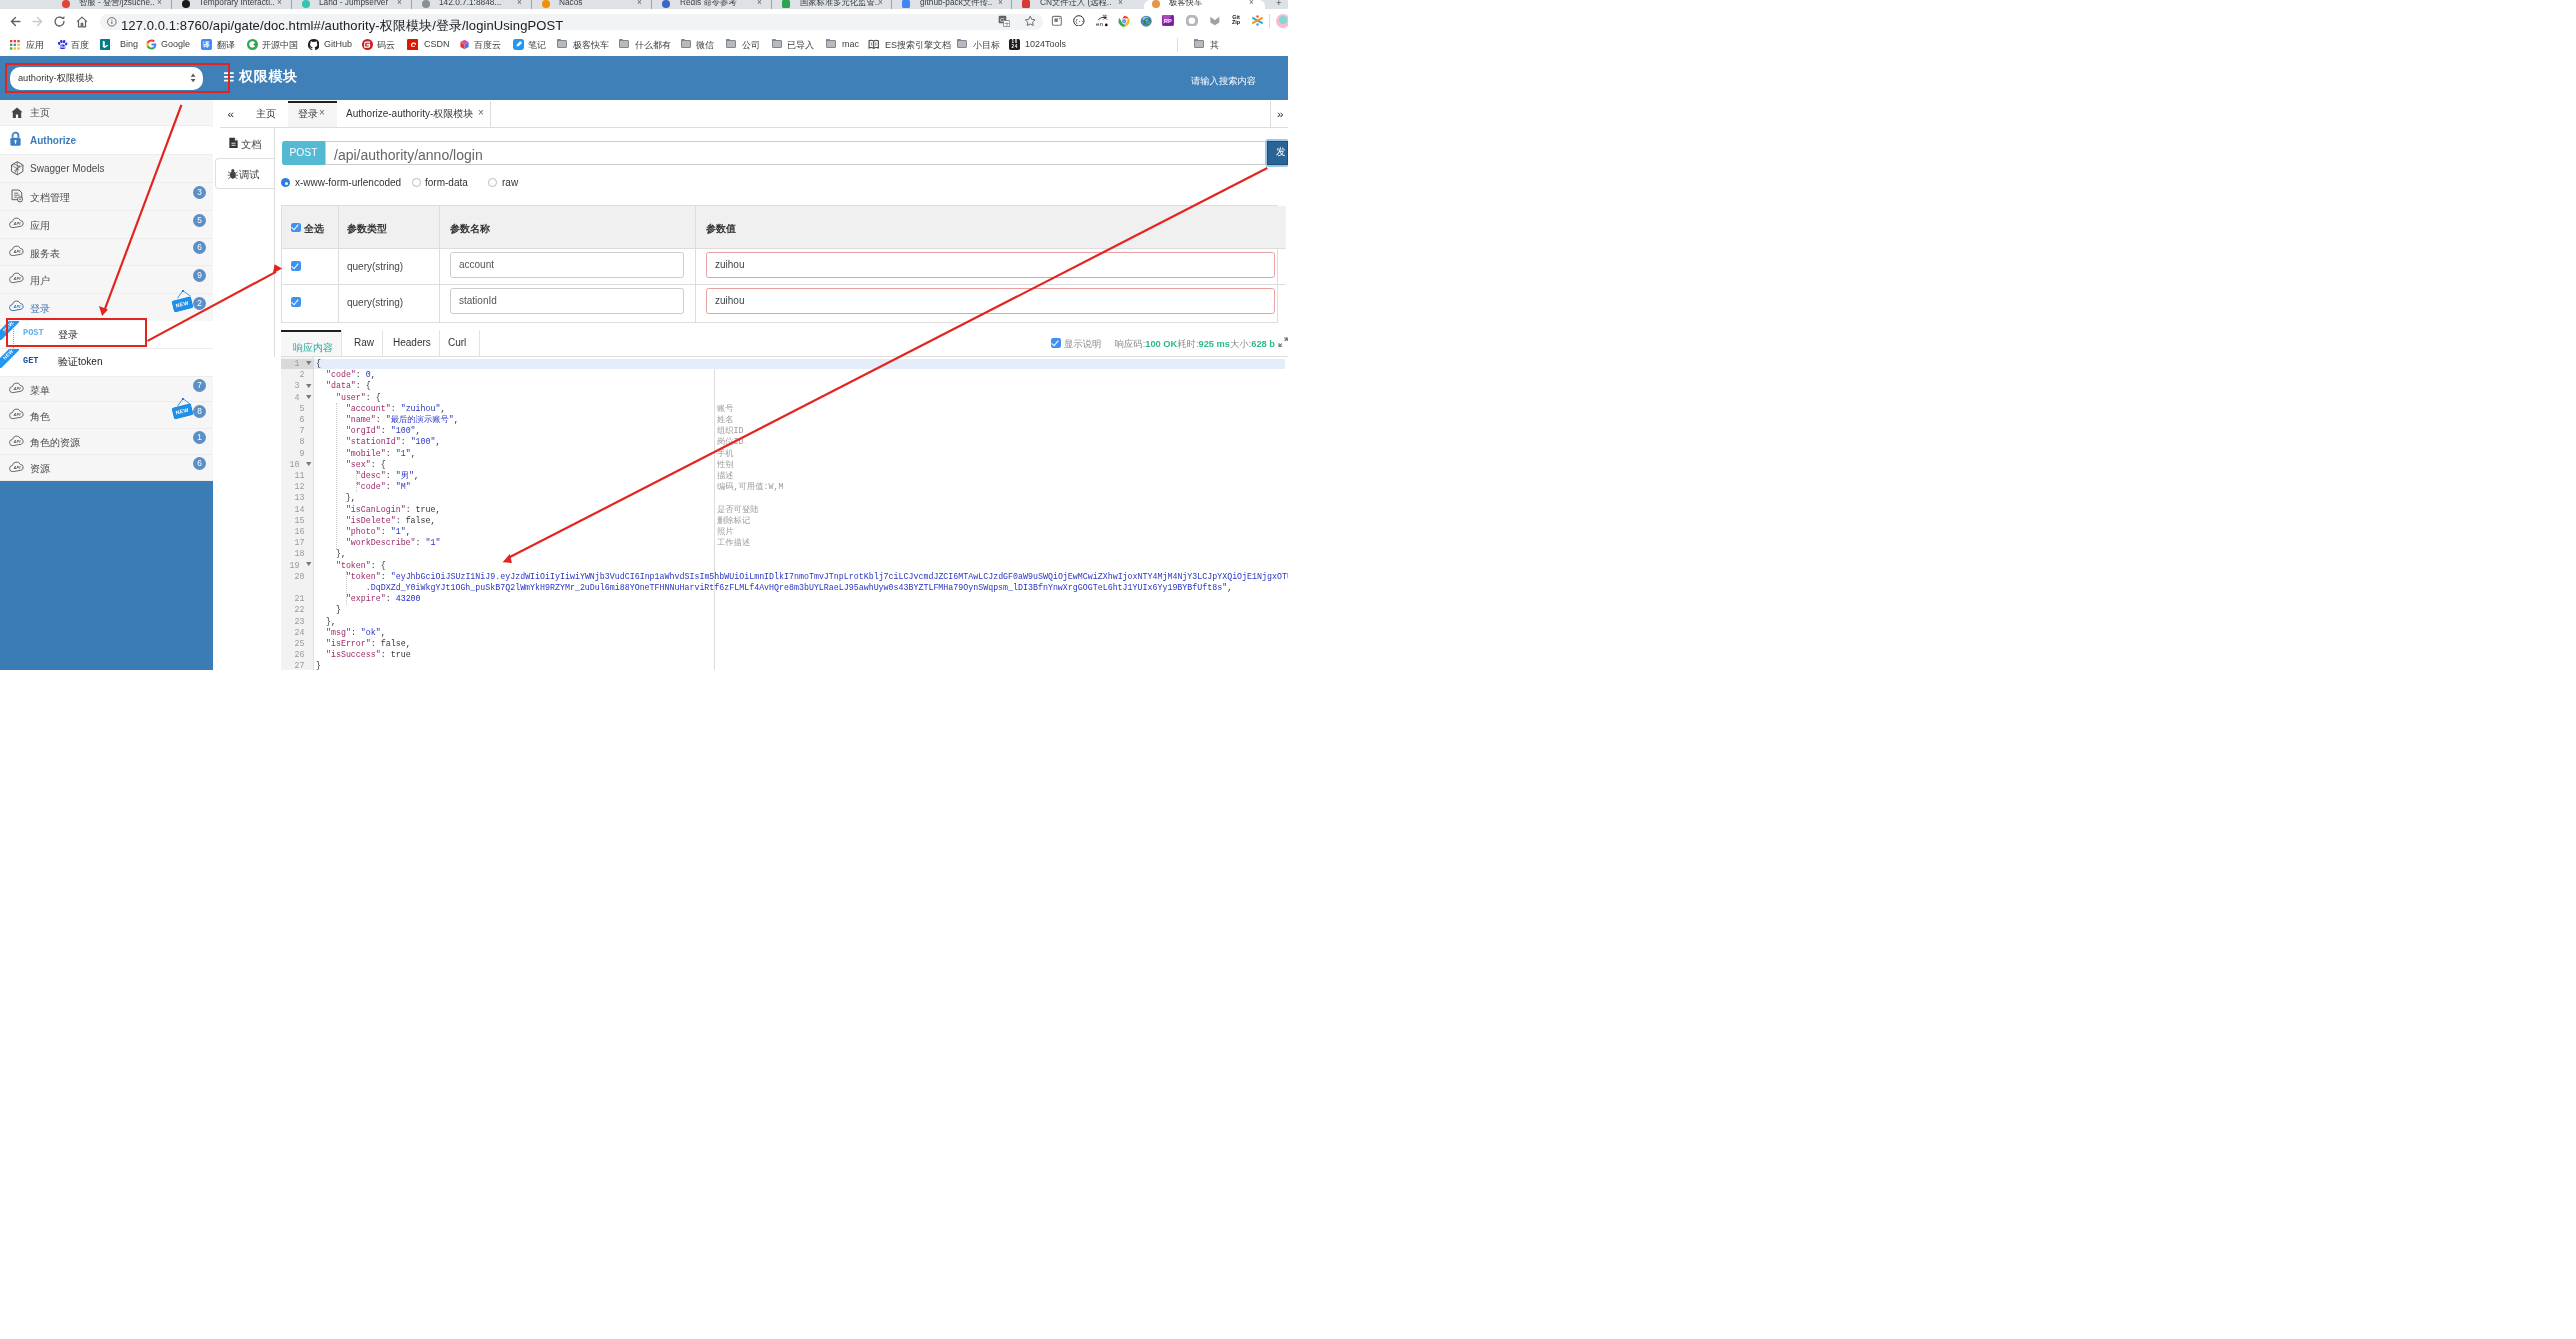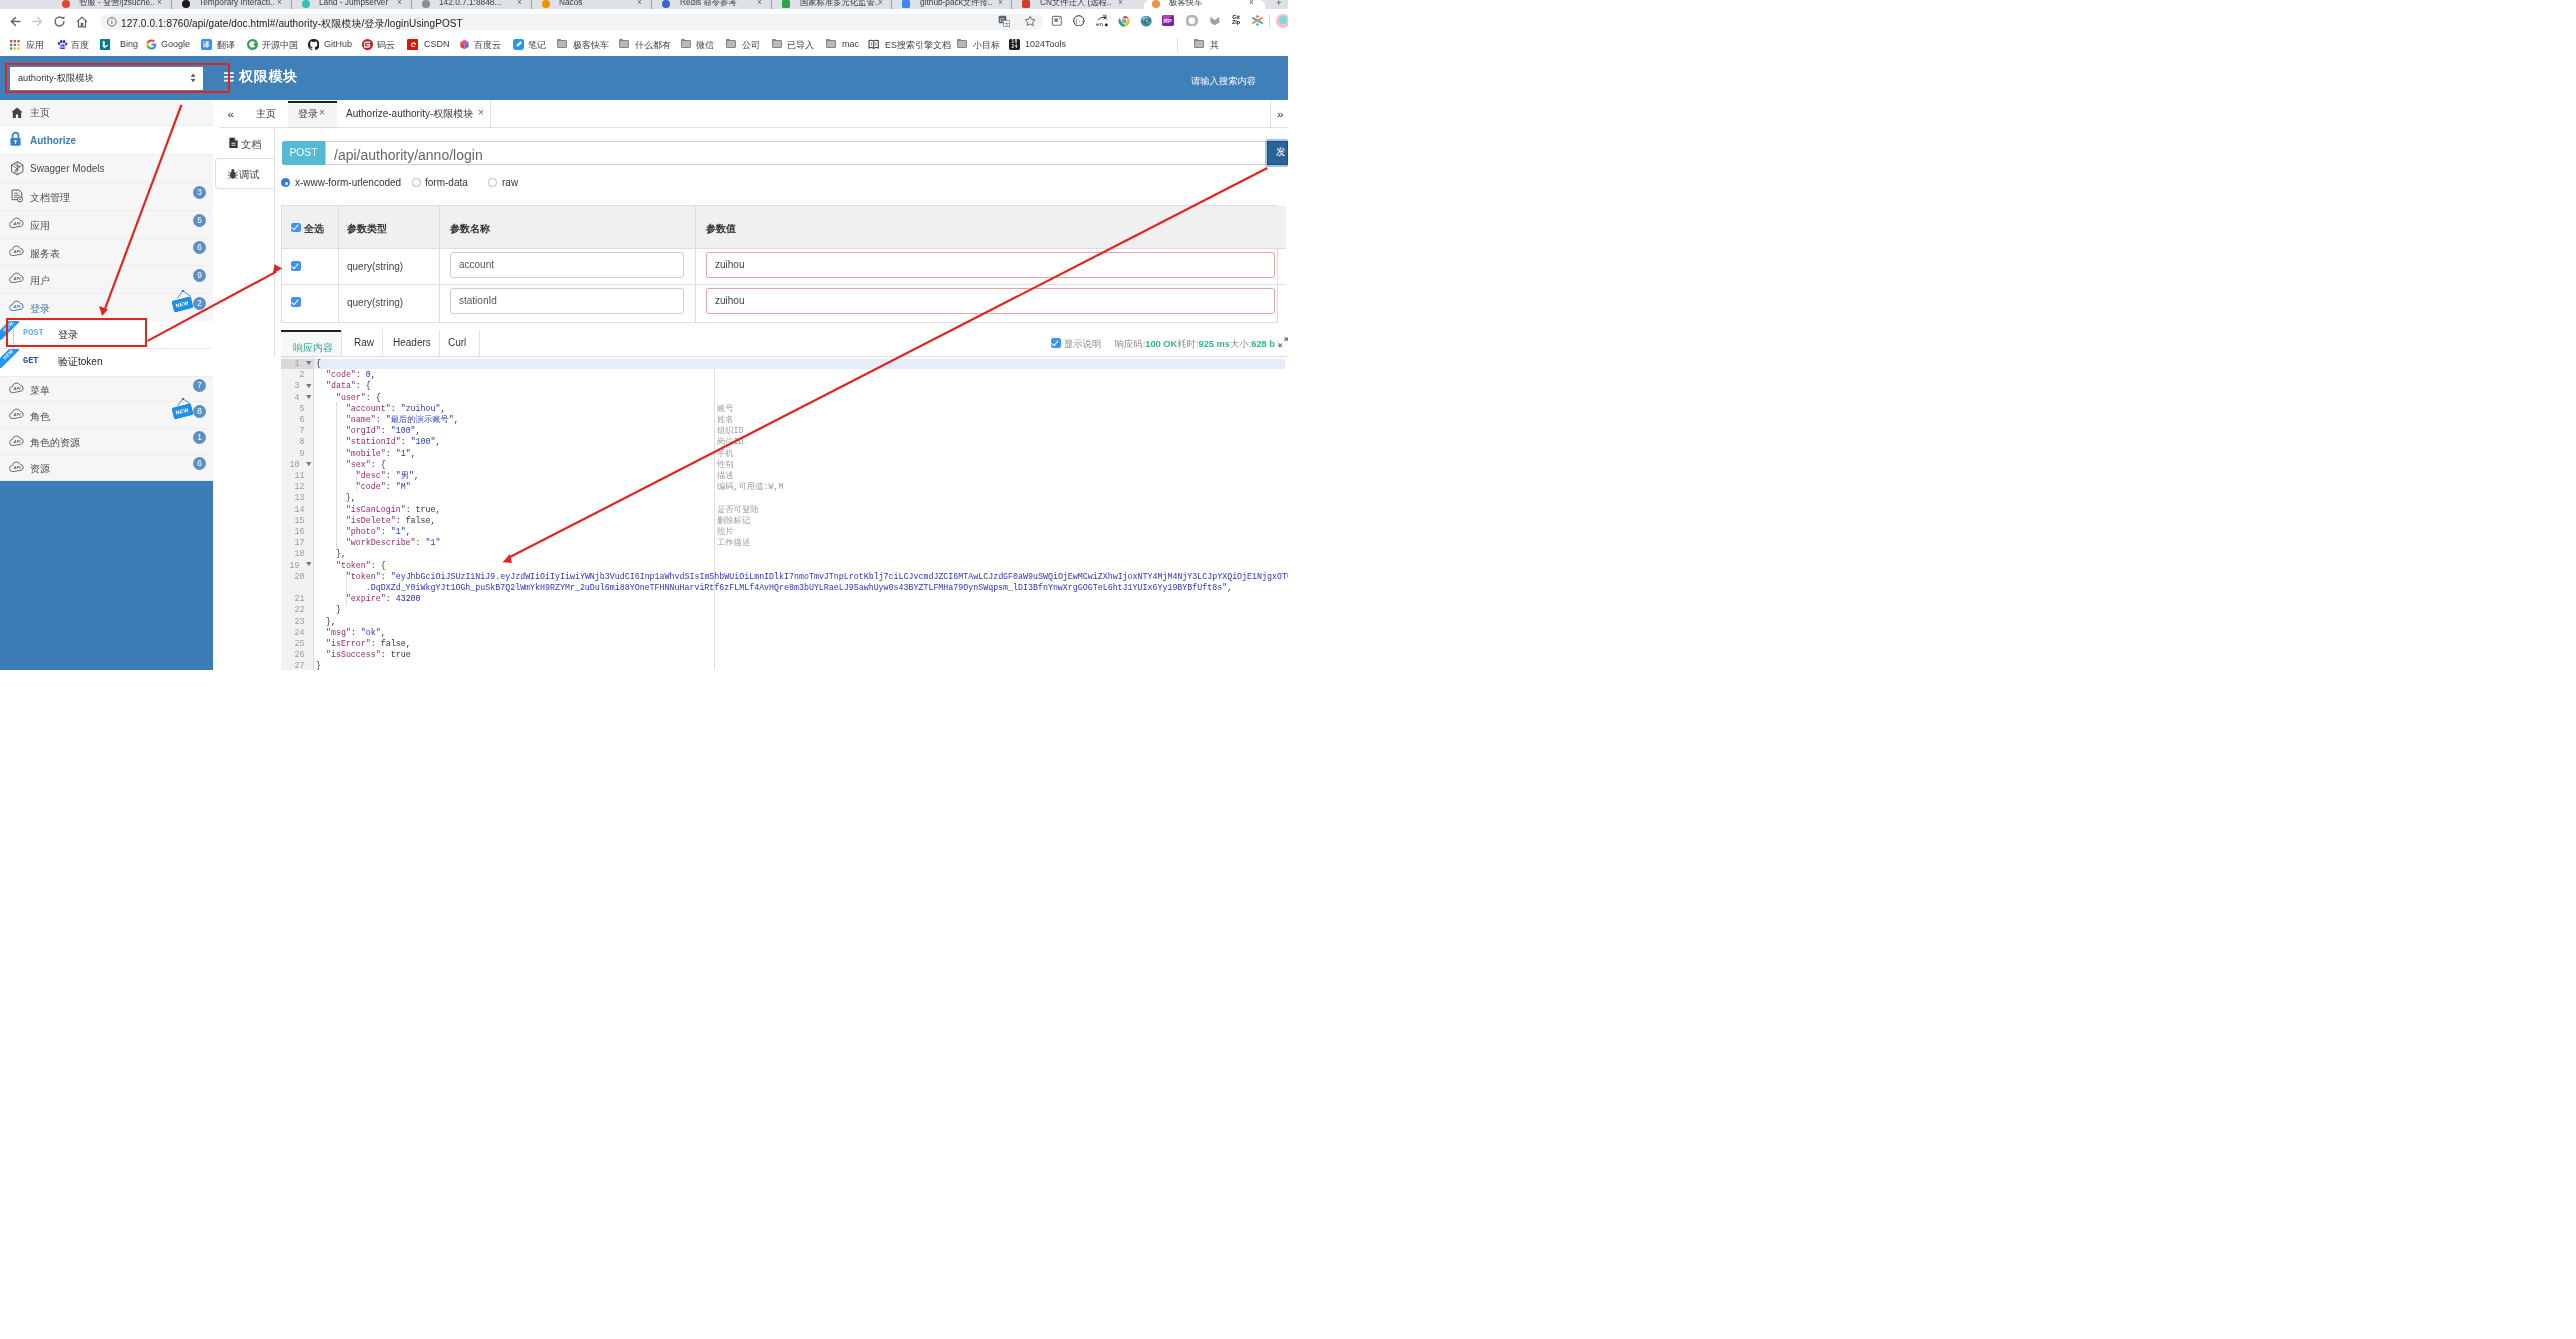--- a/index.html
+++ b/index.html
@@ -6,28 +6,28 @@
 .ab{position:absolute}
 .ic{position:absolute}
 #page{position:relative;width:1288px;height:670px;overflow:hidden}
 
 #tabstrip{position:absolute;left:0;top:0;width:1288px;height:9px;background:#dee1e5;overflow:hidden}
 .tfrag{position:absolute;top:-3.1px;font-size:8.3px;color:#3c4043;white-space:nowrap}
 .tico{position:absolute;top:0;width:7.6px;height:7.6px;border-radius:50%}
 .tsep{position:absolute;top:0;width:0.7px;height:9px;background:#9aa0a6}
 #toolbar{position:absolute;left:0;top:9px;width:1288px;height:24px;background:#fff}
 #urlpill{position:absolute;left:100px;top:5.2px;width:943px;height:15.5px;border-radius:8px;background:#f1f3f4}
-#urltext{position:absolute;left:21px;top:2.4px;font-size:10px;color:#202124;letter-spacing:0.1px}
+#urltext{position:absolute;left:21px;top:2.4px;font-size:13px;color:#202124;letter-spacing:0.1px}
 #bookmarks{position:absolute;left:0;top:33px;width:1288px;height:23.5px;background:#fff}
 .bk{position:absolute;top:6.2px;font-size:9px;color:#3c4043;white-space:nowrap}
 .folder{position:absolute;top:7px;width:10px;height:8px;background:#b6b9be;border-radius:1px;border:0.7px solid #80868b}
 .folder:before{content:"";position:absolute;left:-0.7px;top:-2.1px;width:4.1px;height:1.7px;background:#80868b;border-radius:0.7px 0.7px 0 0}
 
 #hdr{position:absolute;left:0;top:56px;width:1288px;height:44px;background:#3f80b9}
-#seldd{position:absolute;left:10.3px;top:10.7px;width:193px;height:23px;background:#fff;border-radius:1px}
+#seldd{position:absolute;left:10.3px;top:10.7px;width:193px;height:23px;background:#fff;border-radius:10px}
 #seldd span{position:absolute;left:7.6px;top:5.5px;font-size:9.3px;color:#333}
 .redbox{position:absolute;border:2.1px solid #e3231e}
 #title{position:absolute;left:239px;top:11.7px;font-size:14px;font-weight:bold;color:#fff;letter-spacing:0.7px}
 #searchph{position:absolute;left:1191px;top:18.6px;font-size:9.3px;color:#fdfefe}
 
 #side{position:absolute;left:0;top:100px;width:213px;height:570px;background:#3b7cb7}
 #sidemenu{position:absolute;left:0;top:0;width:213px;height:381px;background:#f6f6f6}
 .mrow{position:absolute;left:0;width:213px;border-bottom:0.7px solid #ededed}
 .mlabel{position:absolute;left:30px;font-size:10px;color:#4a4a4a}
 .badge{position:absolute;left:193px;width:13px;height:13px;border-radius:50%;background:#5b8fc6;color:#fff;font-size:8.3px;text-align:center;line-height:13px}

